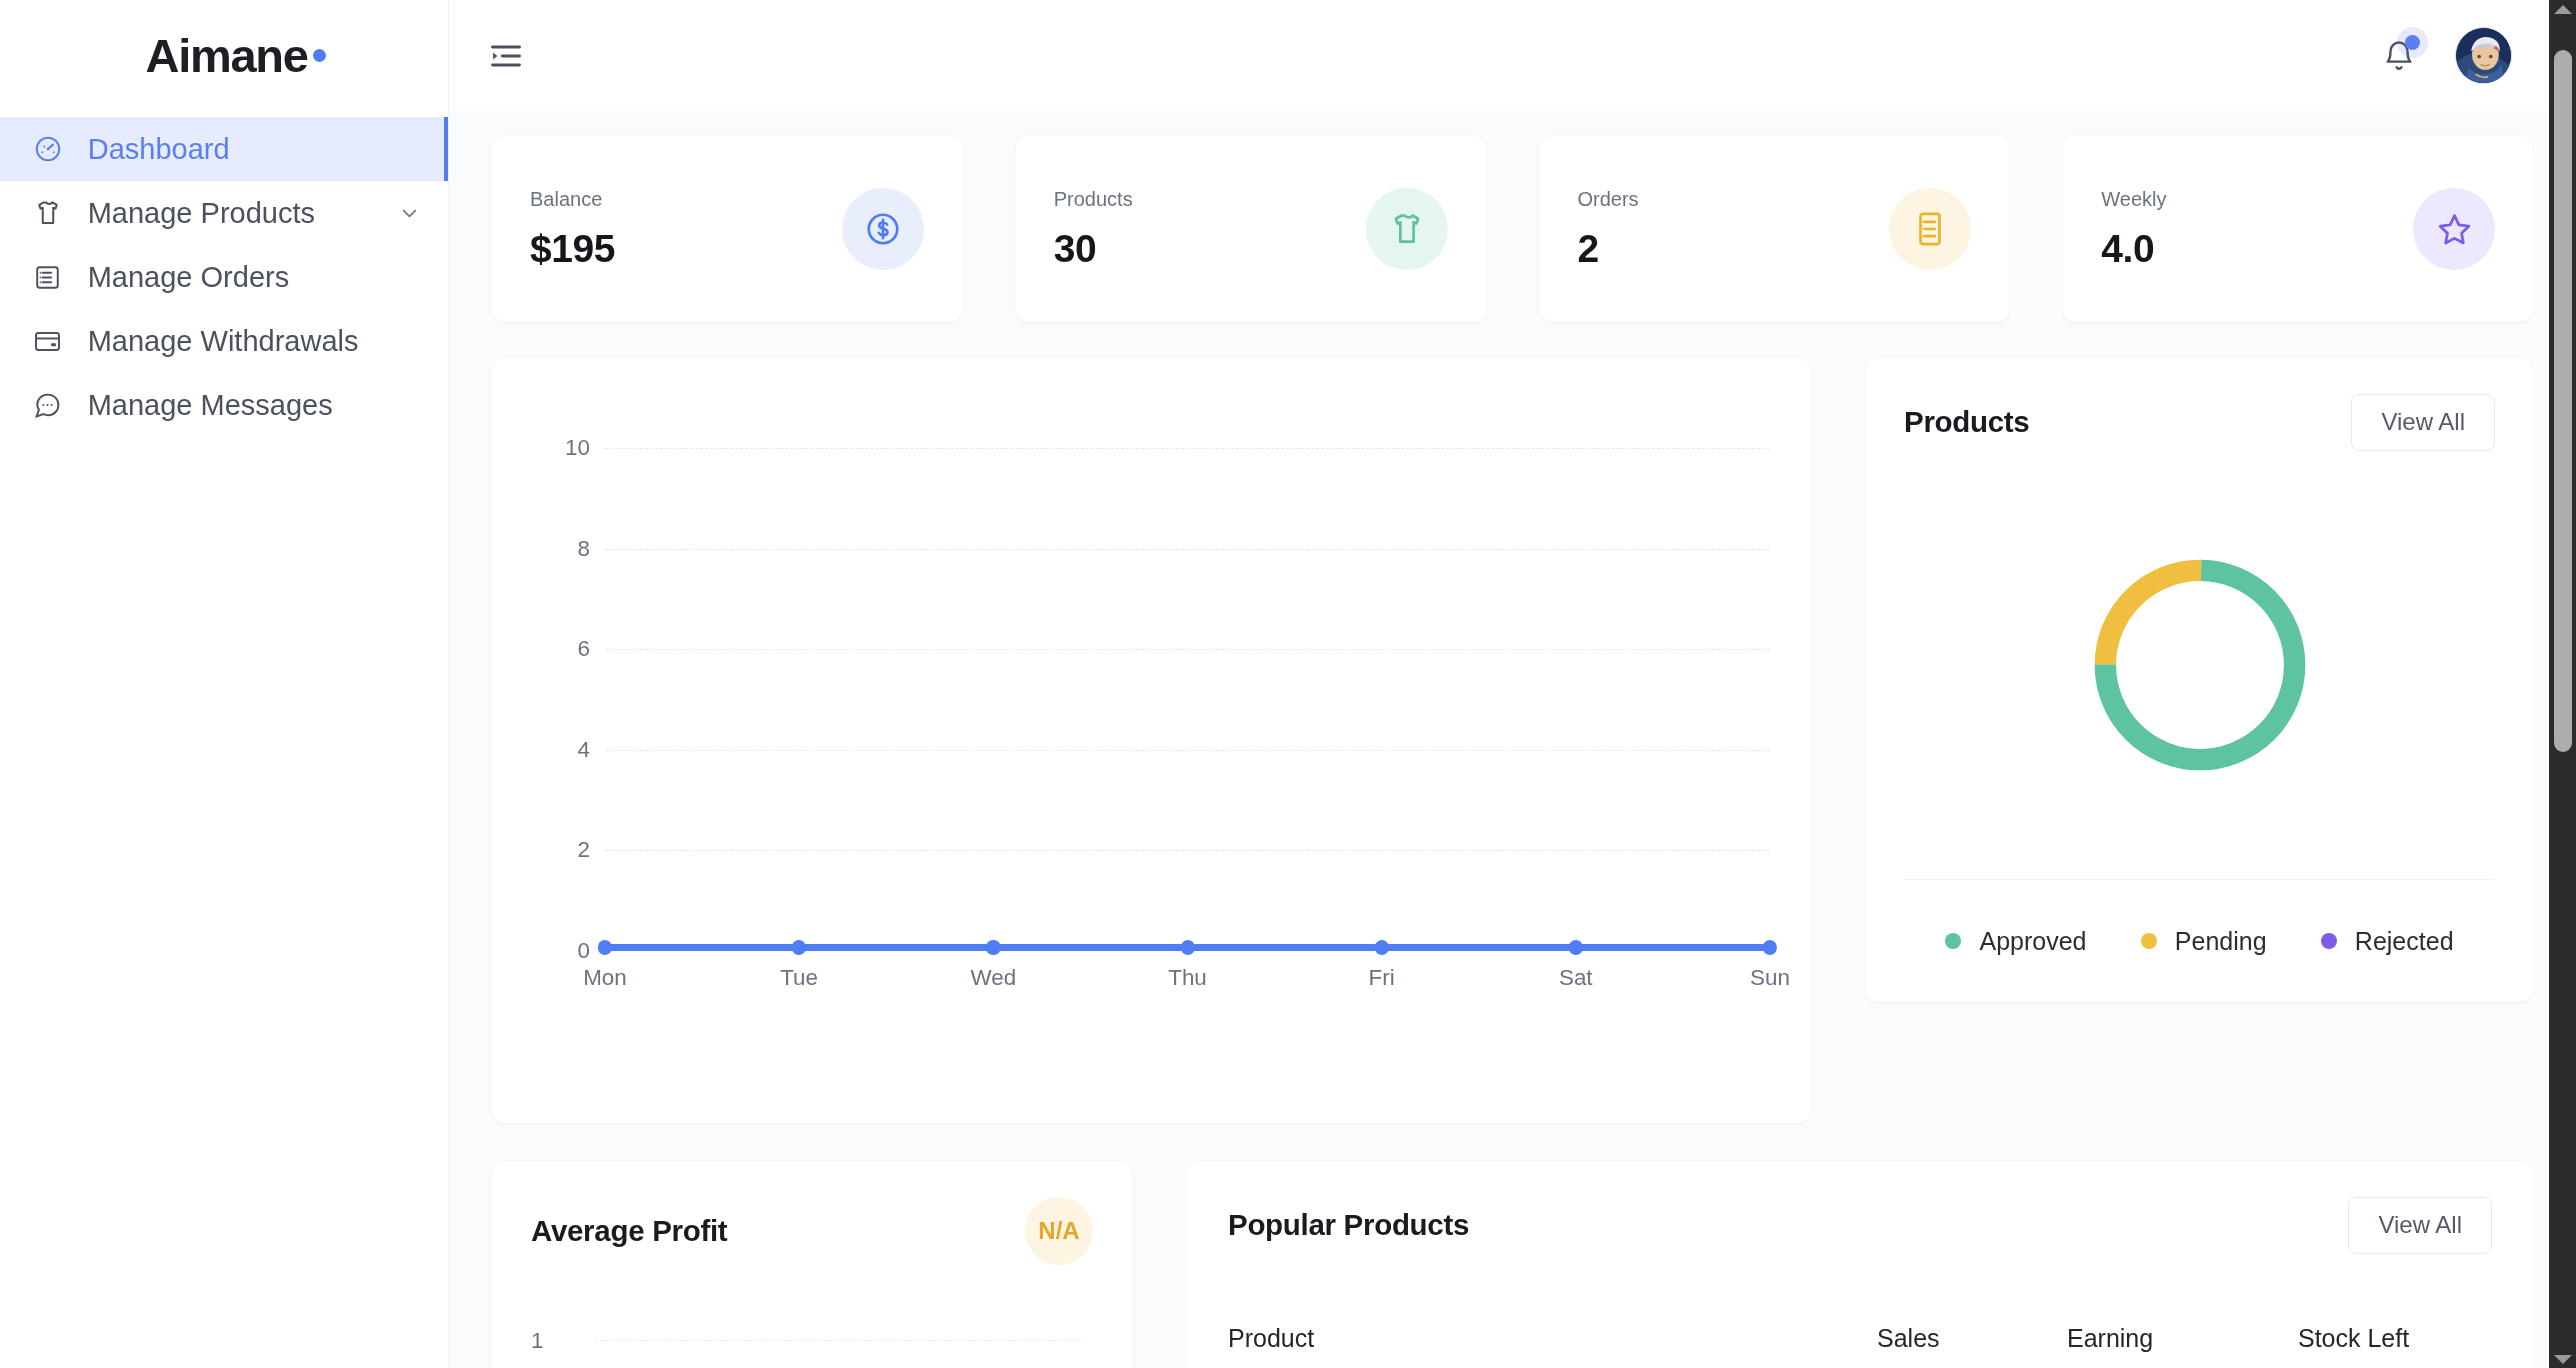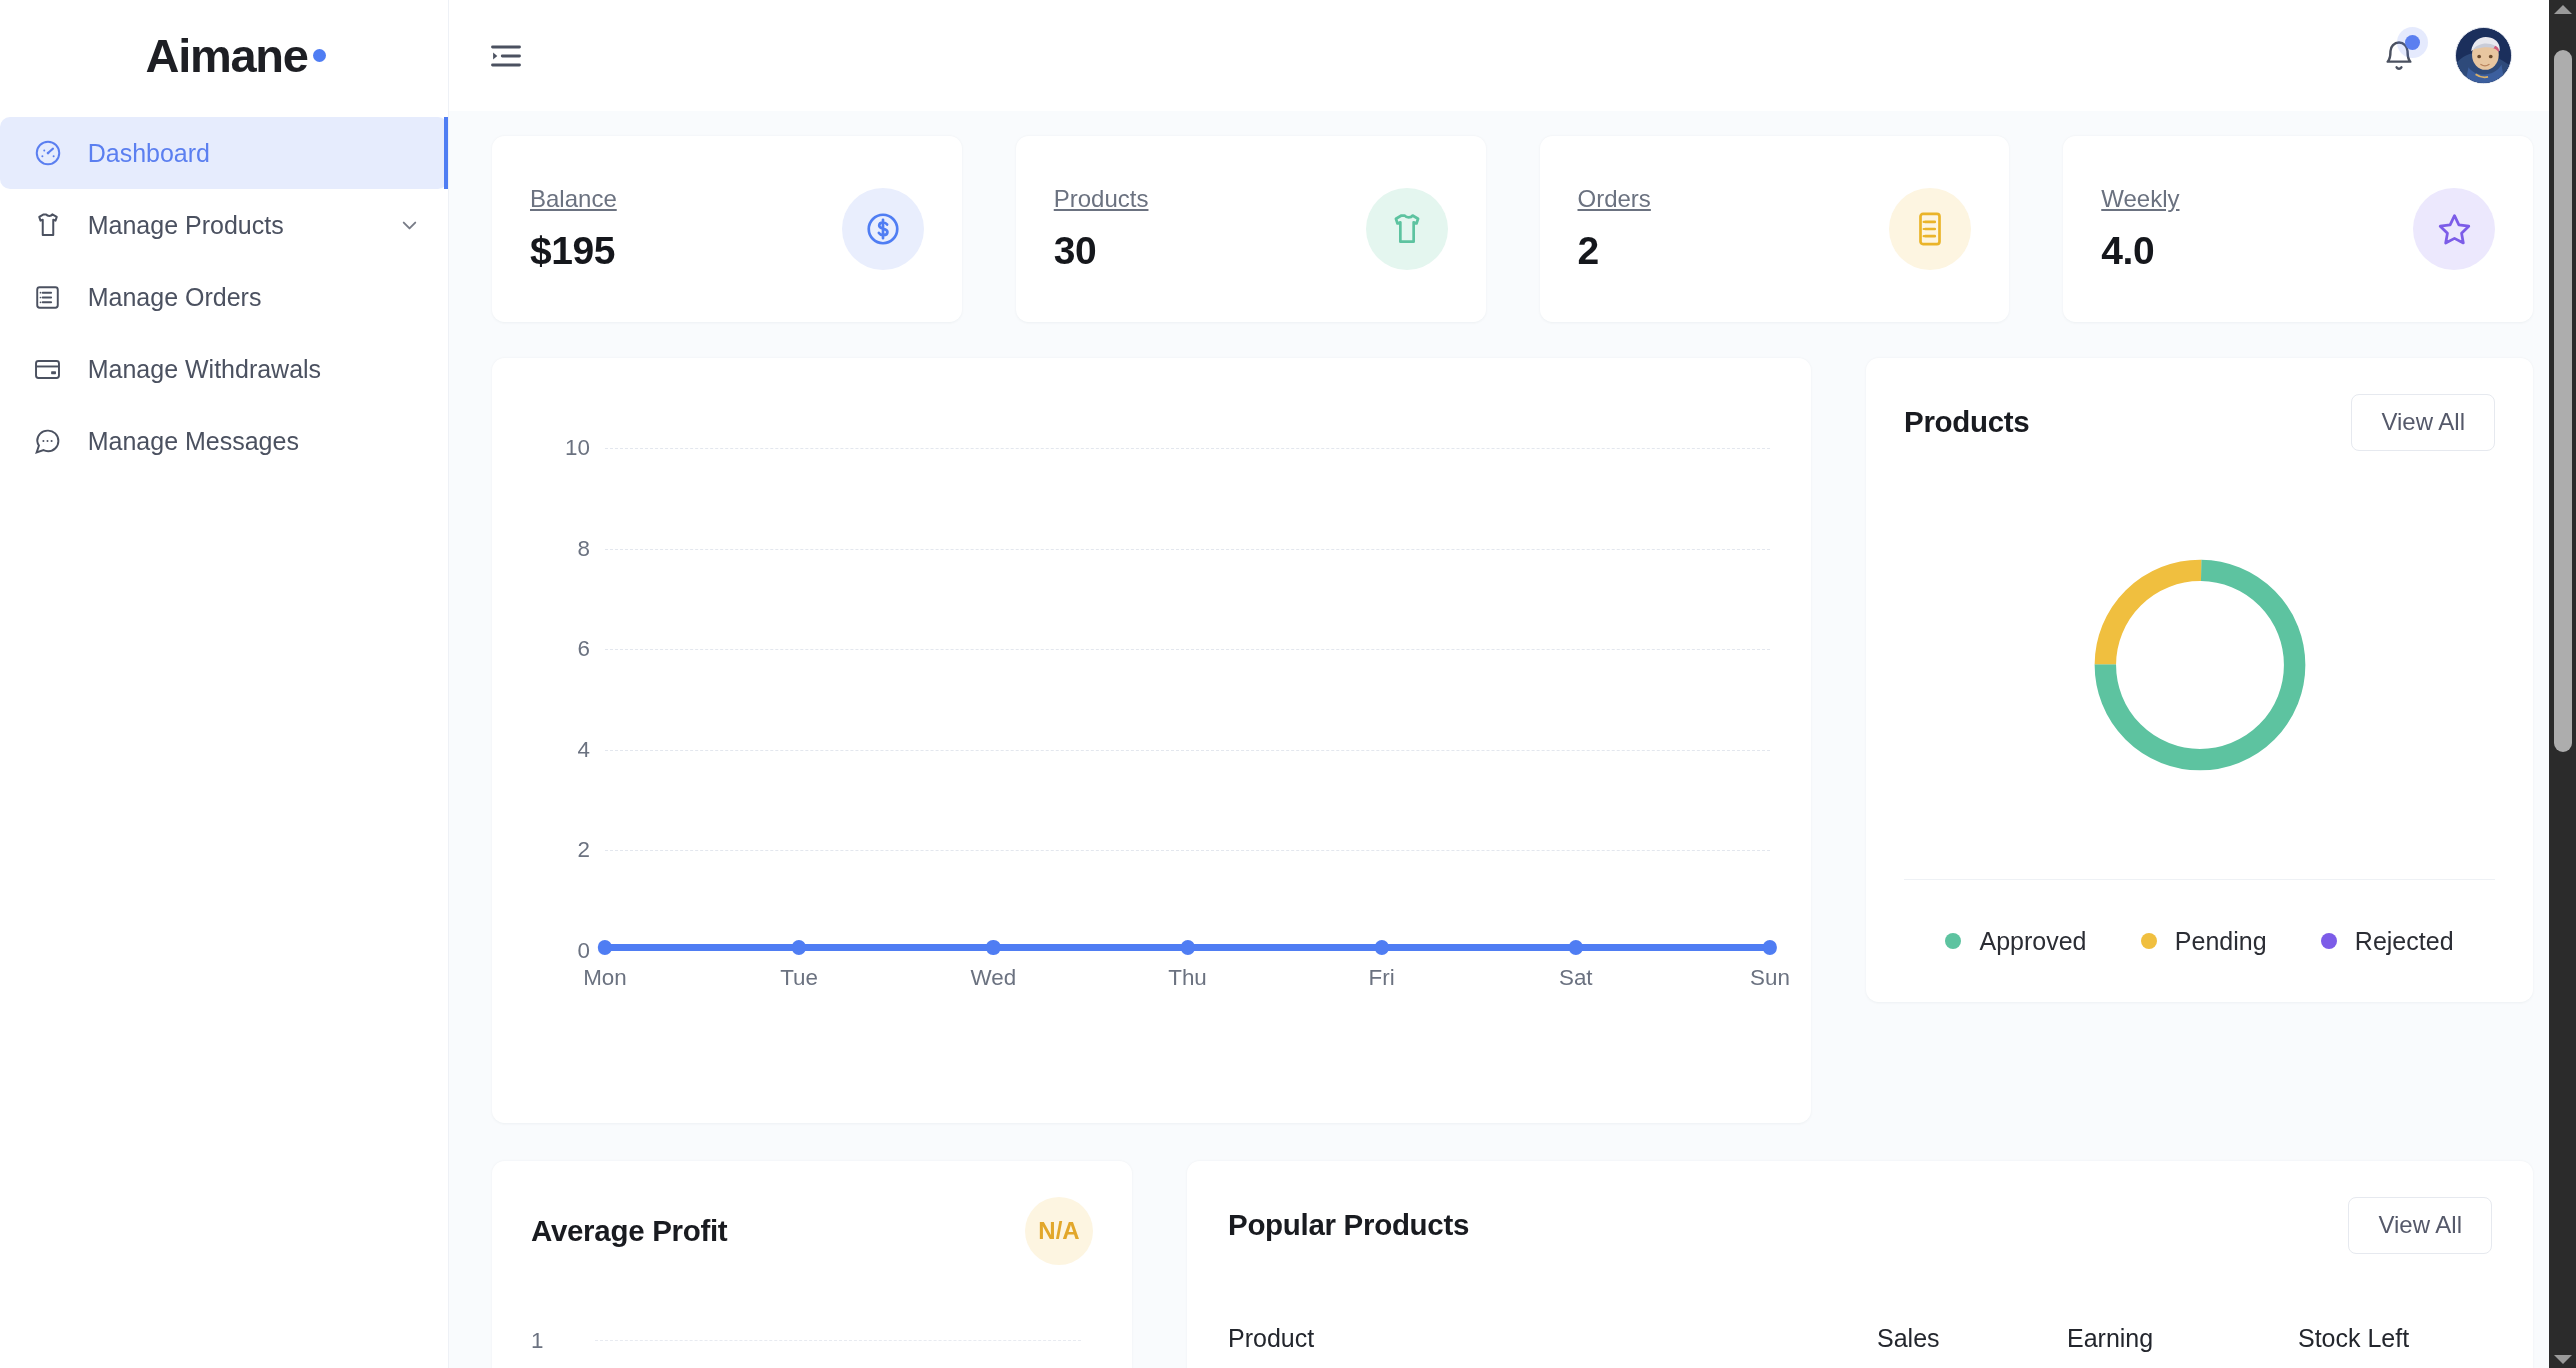--- a/index.html
+++ b/index.html
@@ -24,23 +24,23 @@
   .brand-text {
     font-size: 47px; font-weight: 700; color: #1e1f24;
     letter-spacing: -1.3px;
   }
   .brand-dot {
     display: inline-block; width: 13.4px; height: 13.4px; border-radius: 50%;
     background: #4f7df3; margin-left: 5.4px; vertical-align: baseline;
   }
   .nav { margin-top: 6.3px; }
   .nav-item {
-    display: flex; align-items: center; height: 72px;
+    display: flex; align-items: center; height: 64px;
     padding: 0 27px 0 27px; cursor: pointer; position: relative;
-    color: #4b5160; font-size: 25px; border-radius: 10px;
+    color: #4b5160; font-size: 29px;
   }
   .nav-item .nav-ico {
     width: 41px; display: flex; align-items: center; justify-content: center;
     flex: 0 0 41px; margin-right: 19.7px;
   }
   .nav-item.active {
     background: #e6ecfd; color: #5b7ff0;
   }
   .nav-item.active::after {
     content: ""; position: absolute; right: 0; top: 0;
@@ -78,21 +78,21 @@
   .content { flex: 1; padding: 25px 43px 0 43px; overflow: hidden; }
 
   
   .stats { display: flex; gap: 54px; }
   .stat-card {
     flex: 1; background: #ffffff; border-radius: 12.5px;
     height: 186px; padding: 30px 38px;
     display: flex; align-items: center; justify-content: space-between;
     box-shadow: 0 0.9px 2.7px rgba(20,30,60,.05);
   }
-  .stat-label { font-size: 24px; color: #6b7280; margin-bottom: 16px; text-decoration: underline; }
+  .stat-label { font-size: 20px; color: #6b7280; margin-bottom: 16px; }
   .stat-value { font-size: 39px; font-weight: 700; color: #15171c; letter-spacing: -0.4px; }
   .stat-ico {
     width: 82px; height: 82px; border-radius: 50%;
     display: flex; align-items: center; justify-content: center; flex: 0 0 82px;
   }
 
   
   .row2 { display: flex; gap: 55px; margin-top: 36px; }
   .card {
     background: #ffffff; border-radius: 12.5px;

